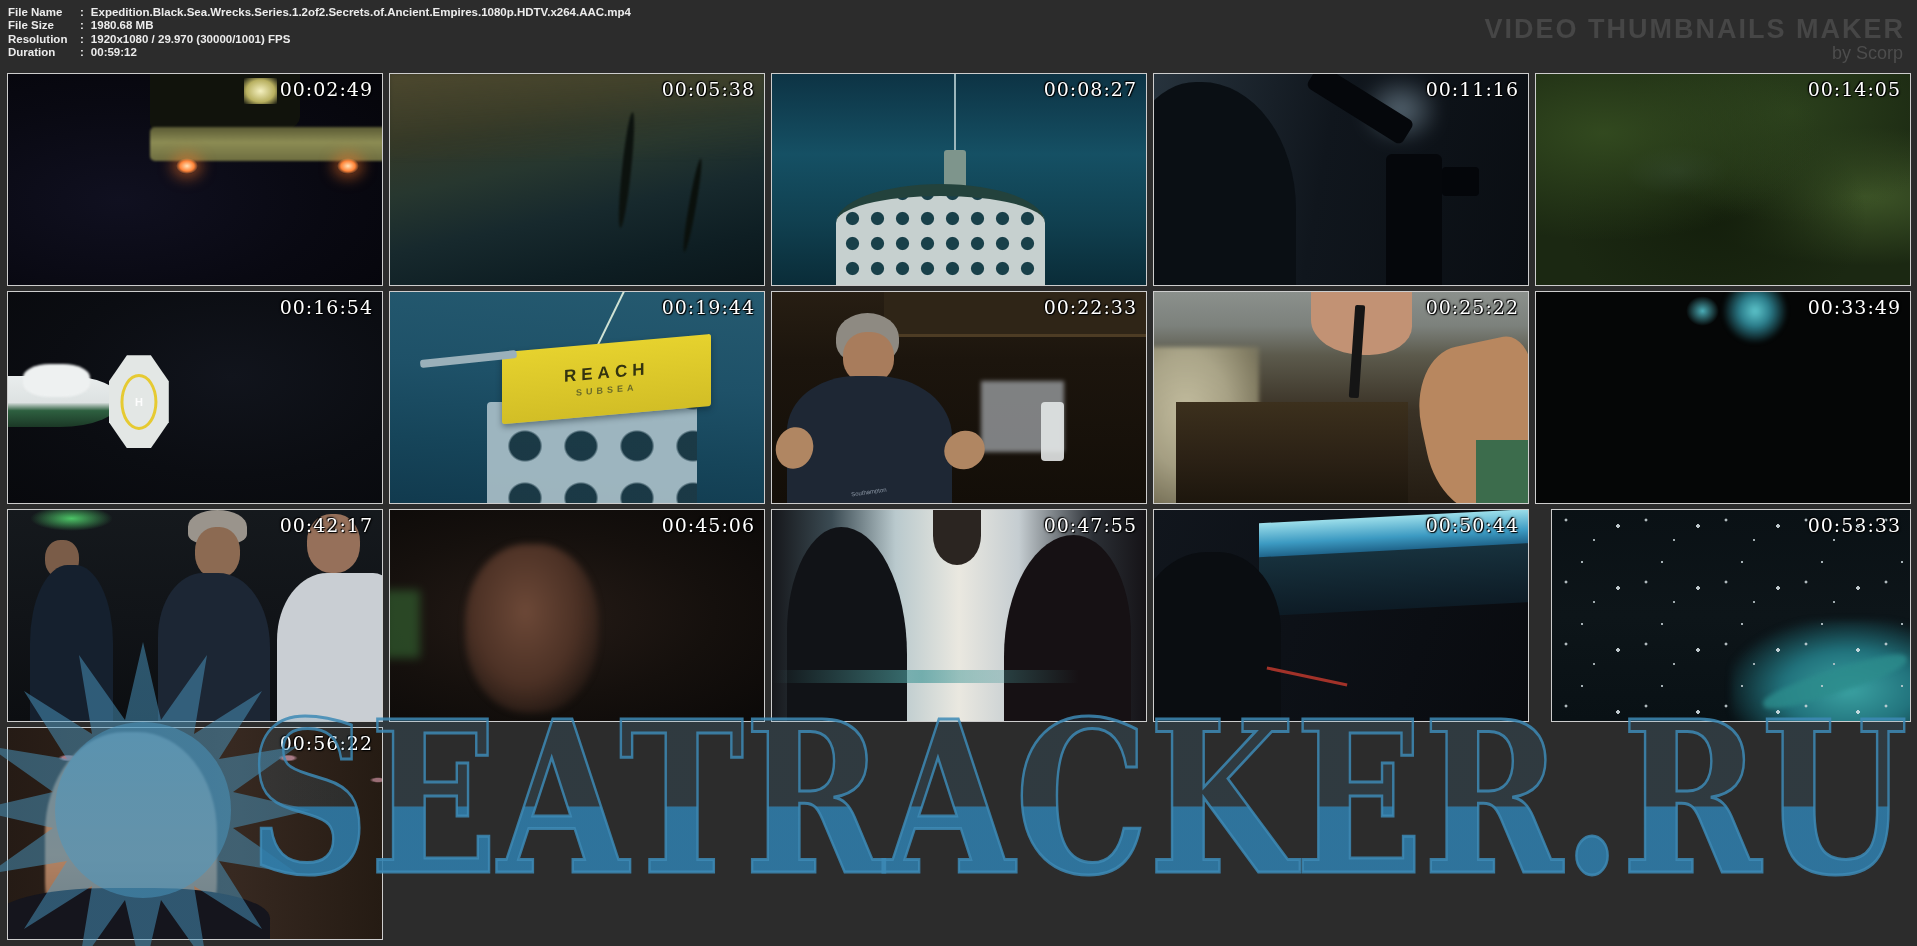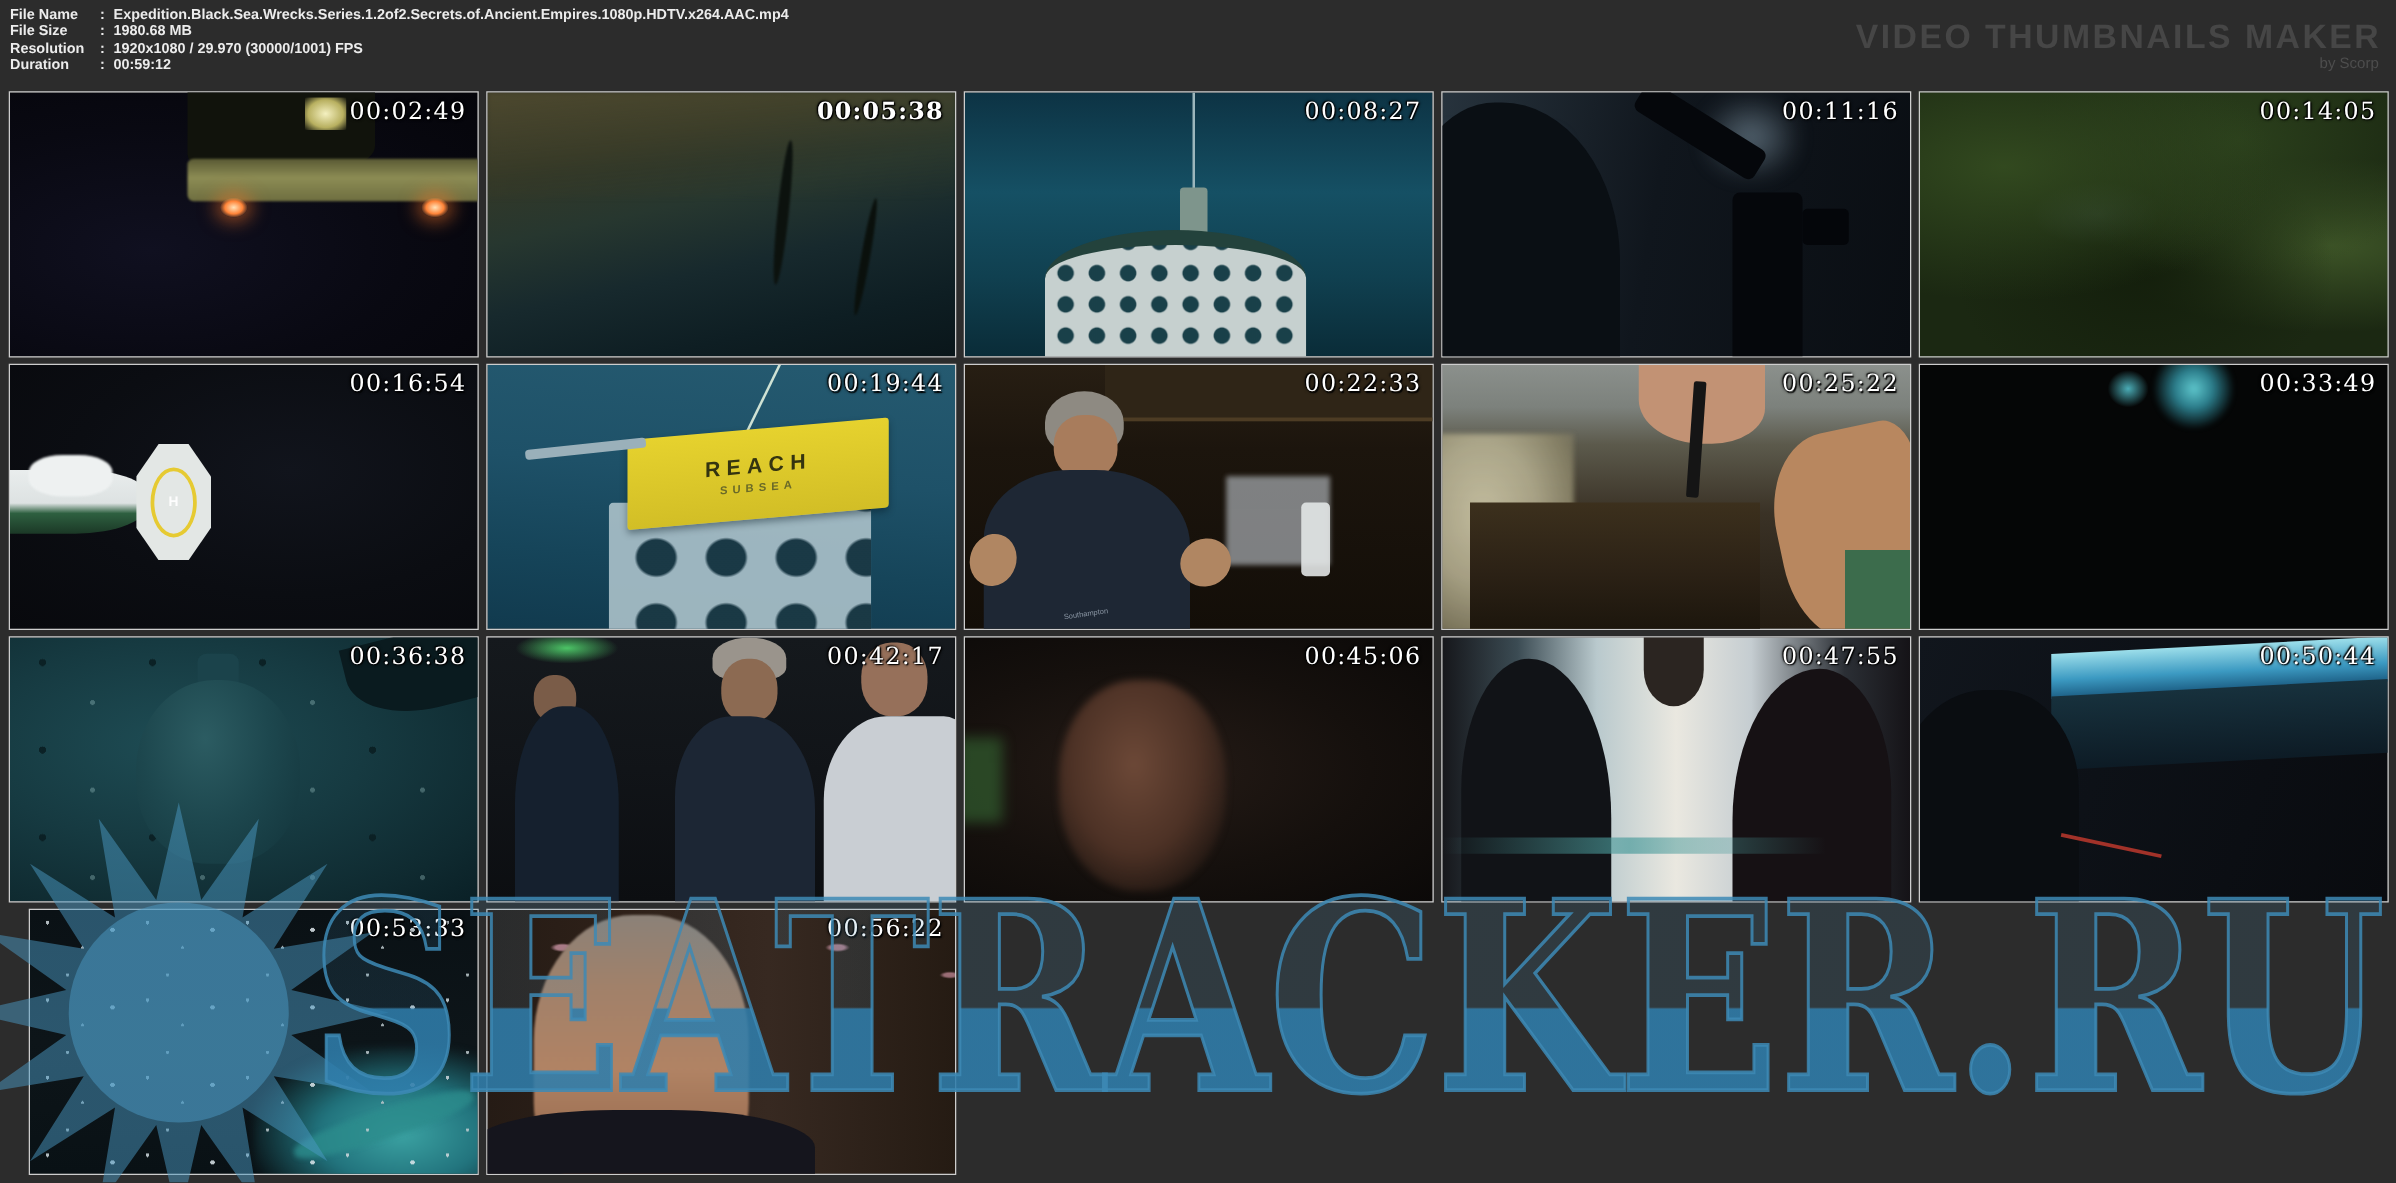--- a/index.html
+++ b/index.html
@@ -9,21 +9,21 @@
   }
   
   .header{position:absolute;top:5px;left:8px;z-index:10;}
   .hrow{display:flex;height:13.5px;align-items:center;}
   .hlabel{width:72px;color:#ececec;font-size:11.5px;font-weight:bold;}
   .hcolon{color:#ececec;font-size:11.5px;font-weight:bold;margin-right:7px;}
   .hval{color:#ececec;font-size:11.5px;font-weight:bold;white-space:nowrap;}
   
   .branding{position:absolute;top:16px;right:12px;text-align:right;z-index:10;}
   .brand-title{color:#464646;font-size:27px;font-weight:bold;letter-spacing:2px;line-height:26px;}
-  .brand-sub{color:#4d4d4d;font-size:12px;margin-top:1px;margin-right:2px;}
+  .brand-sub{color:#4d4d4d;font-size:18px;margin-top:1px;margin-right:2px;}
   
   .grid{
     position:absolute;left:7px;top:73px;display:grid;
     grid-template-columns:repeat(5,376px);grid-auto-rows:213px;
     column-gap:6px;row-gap:5px;z-index:1;
   }
   .thumb{
     position:relative;border:1.5px solid #cdcdcd;box-sizing:border-box;
     overflow:hidden;background:#000;
   }
@@ -35,21 +35,21 @@
   }
   .deco{position:absolute;}
   
   .s1{background:radial-gradient(ellipse at 30% 60%,#101020 0%,#090912 55%,#05050a 100%);}
   .s1 .rov-mass{left:38%;top:-2%;width:40%;height:32%;background:#11130c;border-radius:0 0 30% 20%;}
   .s1 .rov-lamp{left:63%;top:2%;width:9%;height:12%;background:radial-gradient(#f4f0c0 0%,#b8b060 60%,rgba(80,80,30,0) 100%);}
   .s1 .rov-bar{left:38%;top:25%;width:64%;height:16%;background:linear-gradient(180deg,#5a5a34 0%,#8c8c54 45%,#6e6e40 100%);border-radius:5px;filter:blur(1px);}
   .s1 .light-l{left:45%;top:40%;width:22px;height:16px;border-radius:50%;background:radial-gradient(#ffe2b8 0%,#ff8438 45%,rgba(255,100,30,0) 80%);box-shadow:0 0 14px 4px rgba(255,120,40,.5);}
   .s1 .light-r{left:88%;top:40%;width:22px;height:16px;border-radius:50%;background:radial-gradient(#ffe2b8 0%,#ff8438 45%,rgba(255,100,30,0) 80%);box-shadow:0 0 14px 4px rgba(255,120,40,.5);}
   
-  .s2{background:linear-gradient(168deg,#3c3a28 0%,#343827 22%,#27372f 42%,#17292d 62%,#0e1e23 82%,#0a161a 100%);font-weight:bold;}
+  .s2{background:linear-gradient(168deg,#3c3a28 0%,#343827 22%,#27372f 42%,#17292d 62%,#0e1e23 82%,#0a161a 100%);}
   .s2 .sed{left:0;top:0;width:100%;height:40%;background:linear-gradient(175deg,rgba(90,84,52,.55),rgba(60,60,38,.25) 60%,rgba(0,0,0,0));filter:blur(2px);}
   .s2 .crack{left:62%;top:18%;width:2.5%;height:55%;background:#0c120e;transform:rotate(6deg);border-radius:50%;filter:blur(1px);}
   .s2 .crack2{left:80%;top:40%;width:2%;height:45%;background:#0a100c;transform:rotate(10deg);border-radius:50%;filter:blur(1px);}
   
   .s3{background:linear-gradient(180deg,#0d3344 0%,#155064 38%,#104050 70%,#0a2c38 100%);}
   .s3 .cable{left:48.6%;top:0;width:2px;height:42%;background:#9cb6bc;}
   .s3 .cable-head{left:46%;top:36%;width:6%;height:22%;background:#7e958c;border-radius:3px;}
   .s3 .basket{left:17%;top:52%;width:56%;height:60%;
     background-color:#c6d0cf;
     background-image:radial-gradient(rgba(16,56,66,.95) 34%,rgba(16,56,66,0) 40%);
@@ -314,27 +314,20 @@
   </div>
 
 
 
   <div class="thumb s12">
     <div class="deco glow1"></div>
     <div class="deco glow2"></div>
     <span class="ts">00:33:49</span>
   </div>
 
-  <div class="thumb s13">
-    <div class="deco debris"></div>
-    <div class="deco amph-neck"></div>
-    <div class="deco amph"></div>
-    <div class="deco arm13"></div>
-    <span class="ts">00:36:38</span>
-  </div>
 
 
   <div class="thumb s15">
     <div class="deco green-glow"></div>
     <div class="deco face-a"></div>
     <div class="deco fig-a"></div>
     <div class="deco hair-c"></div>
     <div class="deco face-c"></div>
     <div class="deco fig-c"></div>
     <div class="deco face-r"></div>

